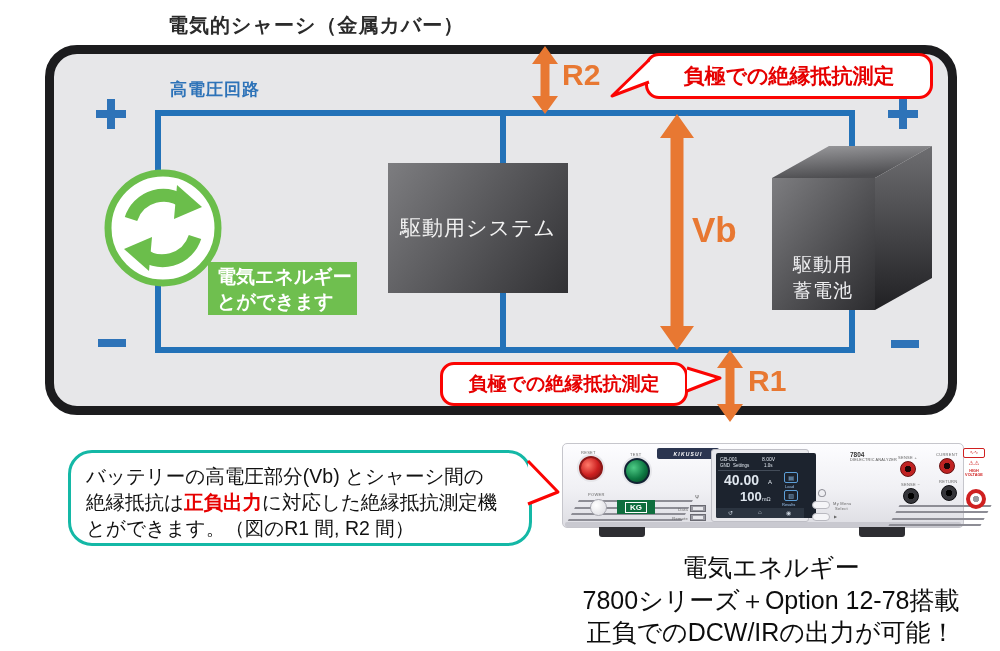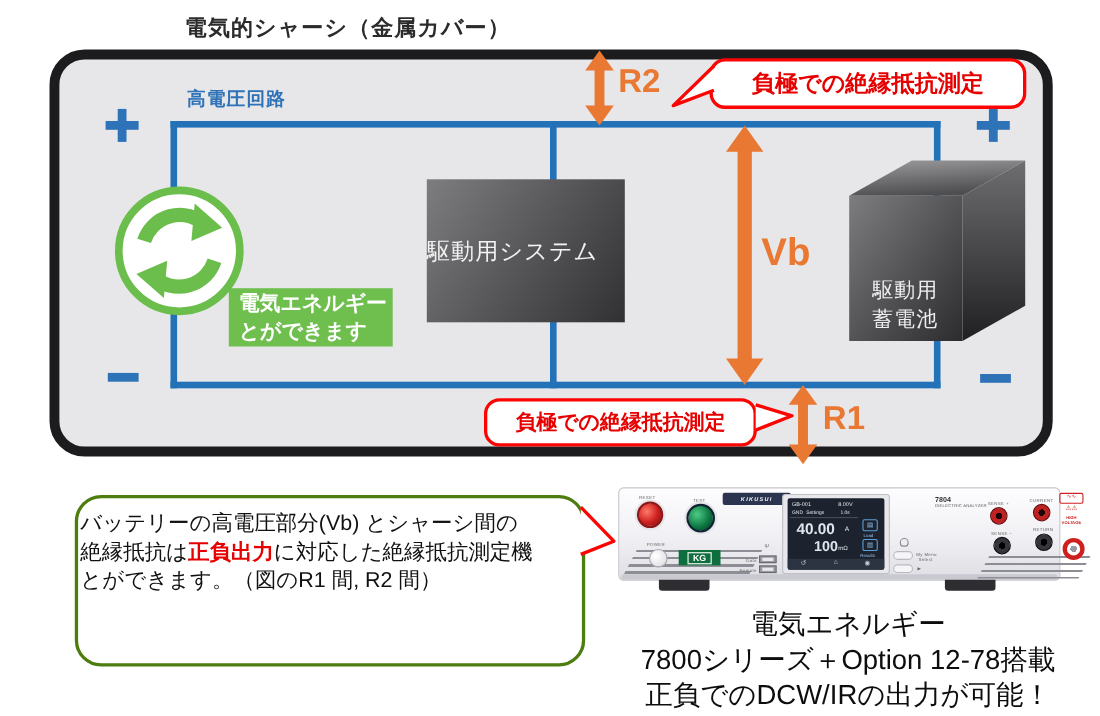--- a/index.html
+++ b/index.html
@@ -18,21 +18,21 @@
   #hv-label { left:170px; top:78px; color:#2e73b8; font-weight:bold; font-size:17px; z-index:3; letter-spacing:1px; }
 
   .sign { z-index:3; }
   .sign .h, .sign .v { position:absolute; background:#2e73b8; }
   .plus .h { left:0; top:11px; width:30px; height:8px; }
   .plus .v { left:11px; top:0; width:8px; height:30px; }
   .minus .h { left:0; top:0; width:28px; height:8px; }
 
   #drive-box { left:388px; top:163px; width:180px; height:130px; z-index:3;
     background:linear-gradient(125deg,#7d7d80 0%,#57575a 50%,#313134 100%);
-    display:flex; align-items:center; 
+    display:flex; align-items:center; justify-content:center;
     color:#f2f2f2; font-size:21px; letter-spacing:1px; }
 
   #battery-cube { left:763px; top:138px; z-index:3; }
   #battery-label { left:773px; top:212px; width:100px; text-align:center; z-index:4;
     color:#ededef; font-size:19px; line-height:26px; letter-spacing:1px;margin-top:40px; }
 
   #energy-circle { left:102px; top:167px; width:122px; height:122px; z-index:4; }
   #energy-box { left:208px; top:262px; width:149px; height:53px; z-index:5;
     background:#6fbf4f; color:#fff; font-weight:bold; font-size:19px; line-height:25px;
     display:flex; flex-direction:column; justify-content:center; padding-left:9px; }
@@ -44,23 +44,23 @@
   #r1-label { left:748px; top:364px; font-size:30px; }
 
   .callout { position:absolute; z-index:6; background:#fff; border:3px solid #fb0402;
     border-radius:14px; color:#e60000; font-weight:bold;
     display:flex; align-items:center; justify-content:center; }
   #callout-pos { left:645px; top:53px; width:288px; height:46px; font-size:21px; }
   #callout-neg { left:440px; top:362px; width:248px; height:44px; font-size:19px; }
   .tail { position:absolute; z-index:7; }
 
   
-  #note-bubble { left:68px; top:450px; width:464px; height:156px; z-index:6;
-    background:#fff; border:3px solid #4d7c0f; border-radius:24px;
-    padding:10px 2px; color:#111; font-size:19.5px; line-height:26px; }
+  #note-bubble { left:68px; top:450px; width:464px; height:96px; z-index:6;
+    background:#fff; border:3px solid #14b8a6; border-radius:24px;
+    padding:10px 15px; color:#111; font-size:19.5px; line-height:26px; }
   #note-bubble .red { color:#e60000; font-weight:bold; }
 
   
   #inst { left:562px; top:443px; width:402px; height:97px; z-index:3; }
   #inst .body { position:absolute; left:0; top:0; width:402px; height:85px;
     background:linear-gradient(#fdfdff 0%,#f0f0f4 55%,#dddde3 100%);
     border:1px solid #c6c6cc; border-radius:5px; }
   #inst .base-strip { position:absolute; left:3px; top:79px; width:396px; height:5px; background:#c9c9d0; border-radius:2px; }
   #inst .foot { position:absolute; top:84px; width:46px; height:10px; background:#2e2e32; border-radius:0 0 3px 3px; }
   .tiny { position:absolute; font-size:4px; color:#666; letter-spacing:.3px; }
@@ -73,21 +73,21 @@
     background:radial-gradient(circle at 35% 35%, #ffffff, #d9d9df); border:1px solid #a8a8b0; }
   #kg-badge { position:absolute; left:55px; top:57px; width:38px; height:14px; background:#0f6e3e;
     display:flex; align-items:center; justify-content:center; }
   #kg-badge span { border:1px solid #fff; color:#fff; font-size:8px; font-weight:bold; padding:0 4px; line-height:9px; }
   #brand-badge { position:absolute; left:95px; top:5px; width:62px; height:11px; background:#2b3550; border-radius:2px;
     color:#fff; font-size:5px; font-weight:bold; font-style:italic; letter-spacing:1.2px;
     display:flex; align-items:center; justify-content:center; }
   .usb-port { position:absolute; left:128px; width:16px; height:7px; background:#9a9aa2; border:1px solid #6a6a72; }
   .usb-port i { display:block; margin:1px auto 0; width:10px; height:3px; background:#e8e8ec; }
   #screen-bezel { position:absolute; left:149px; top:6px; width:98px; height:73px; background:#e8e8ec; border:1px solid #bfbfc6; border-radius:3px; }
-  #screen { position:absolute; left:154px; top:10px; width:88px; height:65px; background:#1c232e; border-radius:2px; overflow:hidden; }
+  #screen { position:absolute; left:154px; top:10px; width:100px; height:65px; background:#1c232e; border-radius:2px; overflow:hidden; }
   #screen .s { position:absolute; color:#dfe6ee; }
   #screen .nav { position:absolute; left:0; top:55px; width:88px; height:10px; background:#2b3440; color:#c9d2dc; }
   #screen .icon-box { position:absolute; left:68px; width:14px; height:11px; border:1px solid #5d9fd8; border-radius:2px;
     color:#8fc0ec; font-size:6px; display:flex; align-items:center; justify-content:center; }
   #model-block { position:absolute; left:288px; top:8px; }
   #model-block .m1 { font-size:6.5px; font-weight:bold; color:#333; }
   #model-block .m2 { font-size:3.8px; color:#555; letter-spacing:.2px; }
   .sbtn { position:absolute; left:250px; width:18px; height:8px; background:#f5f5f8; border:1px solid #b9b9c0; border-radius:4px; }
   .term { position:absolute; width:16px; height:16px; border-radius:50%; }
   .term-red { background:radial-gradient(circle, #1c0606 0 3px, #c02222 3px 7px, #7c1414 7px); border:1px solid #6a1010; }

